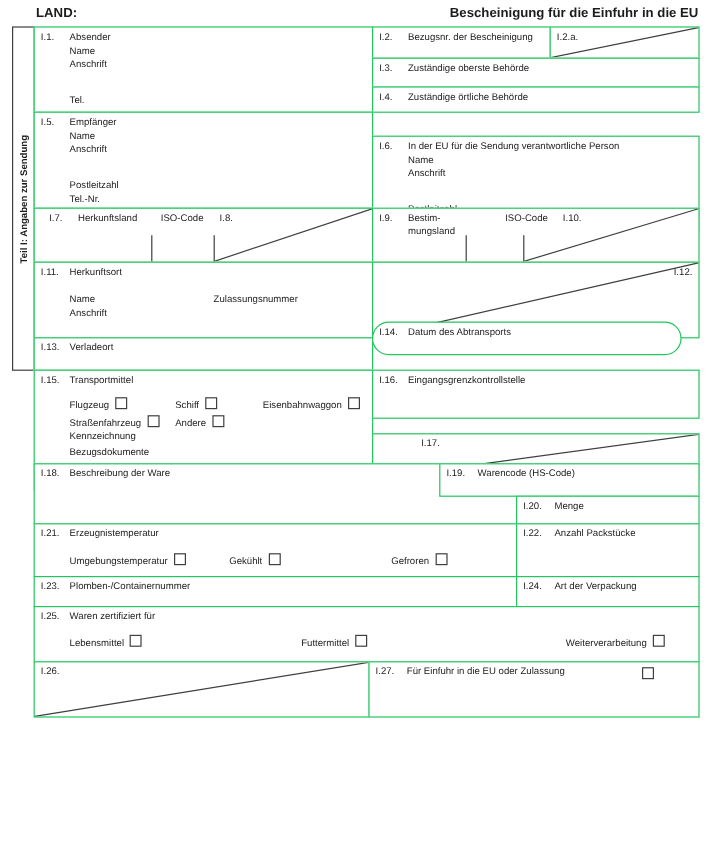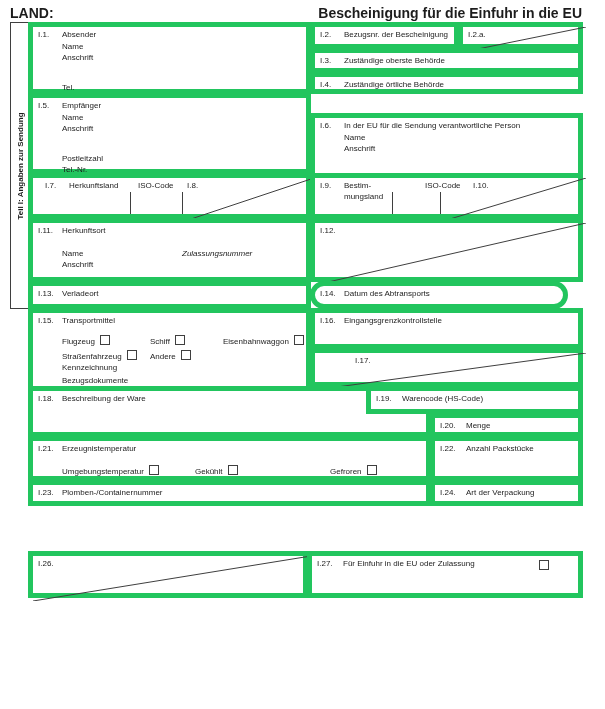--- a/index.html
+++ b/index.html
@@ -1,20 +1,20 @@
 <!DOCTYPE html>
 <html><head>
 <meta charset="utf-8">
 <style>
   html,body{margin:0;padding:0;background:#ffffff;}
   body{width:605px;height:709px;font-family:"Liberation Sans",sans-serif;
        font-size:8px;color:#1c1c1c;-webkit-font-smoothing:antialiased;}
   .page{position:relative;width:605px;height:709px;background:#fff;overflow:hidden;}
-  .hdr{position:absolute;font-weight:bold;font-size:14px;white-space:nowrap;}
-  .box{position:absolute;border:5px solid #22c55e;box-sizing:border-box;
+  .hdr{position:absolute;font-weight:bold;font-size:11px;white-space:nowrap;margin-left:20px;}
+  .box{position:absolute;border:1px solid #22c55e;box-sizing:border-box;
        padding:3px 5px;background:#fff;line-height:1.35;}
   .num{display:inline-block;width:24px;vertical-align:top;}
   .t2{display:inline-block;vertical-align:top;}
   .lbl{position:absolute;white-space:nowrap;}
   .cb{display:inline-block;width:8px;height:8px;border:1px solid #3f3f3f;
       background:#fff;vertical-align:-1px;margin-left:5px;}
   .tick{position:absolute;bottom:0;width:1px;height:22px;background:#3f3f3f;}
   .diag{position:absolute;}
   .diag svg{display:block;width:100%;height:100%;}
   .sidebar{position:absolute;border:1px solid #3f3f3f;box-sizing:border-box;background:#fff;}
@@ -100,57 +100,57 @@
     <div class="diag" style="left:125px;top:0;width:146px;height:44px;">
       <svg viewBox="0 0 100 100" preserveAspectRatio="none">
           <line x1="0" y1="100" x2="100" y2="0" stroke="#3f3f3f" stroke-width="1" vector-effect="non-scaling-stroke"></line>
         </svg>
     </div>
   </div>
 
   <div class="box" style="left:28px;top:218px;width:283px;height:64px;">
     <span class="num">I.11.</span><span>Herkunftsort</span>
     <span class="lbl" style="left:29px;top:26px;">Name</span>
-    <span class="lbl" style="left:149px;top:26px;font-style:italic;">Zulassungsnummer</span>
+    <span class="lbl" style="left:149px;top:26px;">Zulassungsnummer</span>
     <span class="lbl" style="left:29px;top:37px;">Anschrift</span>
   </div>
 
-  <div class="box" style="left:310px;top:218px;width:273px;height:64px;">
+  <div class="box" style="left:310px;top:218px;width:273px;height:64px;text-align:right;">
     <span>I.12.</span>
     <div class="diag" style="left:0;top:0;width:271px;height:62px;">
       <svg viewBox="0 0 100 100" preserveAspectRatio="none">
           <line x1="0" y1="100" x2="100" y2="0" stroke="#3f3f3f" stroke-width="1" vector-effect="non-scaling-stroke"></line>
         </svg>
     </div>
   </div>
 
   <div class="box" style="left:28px;top:281px;width:283px;height:28px;">
     <span class="num">I.13.</span><span>Verladeort</span>
   </div>
 
-  <div class="box" style="left:310px;top:281px;width:258px;height:28px;border-radius:14px;">
+  <div class="box" style="left:310px;top:268px;width:258px;height:28px;border-radius:14px;">
     <span class="num">I.14.</span><span>Datum des Abtransports</span>
   </div>
 
   <div class="box" style="left:28px;top:308px;width:283px;height:101px;">
     <span class="num">I.15.</span><span>Transportmittel</span>
     <span class="lbl" style="left:29px;top:22px;"><span>Flugzeug</span><span class="cb"></span></span>
     <span class="lbl" style="left:117px;top:22px;"><span>Schiff</span><span class="cb"></span></span>
     <span class="lbl" style="left:190px;top:22px;"><span>Eisenbahnwaggon</span><span class="cb"></span></span>
     <span class="lbl" style="left:29px;top:37px;"><span>Straßenfahrzeug</span><span class="cb"></span></span>
     <span class="lbl" style="left:117px;top:37px;"><span>Andere</span><span class="cb"></span></span>
     <span class="lbl" style="left:29px;top:50px;">Kennzeichnung</span>
     <span class="lbl" style="left:29px;top:63px;">Bezugsdokumente</span>
   </div>
 
   <div class="box" style="left:310px;top:308px;width:273px;height:41px;">
     <span class="num">I.16.</span><span>Eingangsgrenzkontrollstelle</span>
   </div>
 
-  <div class="box" style="left:310px;top:348px;width:273px;height:39px;padding-left:40px;">
+  <div class="box" style="left:310px;top:361px;width:273px;height:39px;padding-left:40px;">
     <span>I.17.</span>
     <div class="diag" style="left:0;top:0;width:271px;height:37px;">
       <svg viewBox="0 0 100 100" preserveAspectRatio="none">
           <line x1="0" y1="100" x2="100" y2="0" stroke="#3f3f3f" stroke-width="1" vector-effect="non-scaling-stroke"></line>
         </svg>
     </div>
   </div>
 
   <div class="box" style="left:28px;top:386px;width:403px;height:51px;">
     <span class="num">I.18.</span><span>Beschreibung der Ware</span>
@@ -176,20 +176,26 @@
   </div>
 
   <div class="box" style="left:28px;top:480px;width:403px;height:26px;">
     <span class="num">I.23.</span><span>Plomben-/Containernummer</span>
   </div>
 
   <div class="box" style="left:430px;top:480px;width:153px;height:26px;">
     <span class="num" style="width:26px;">I.24.</span><span>Art der Verpackung</span>
   </div>
 
+  <div class="box" style="left:28px;top:505px;width:555px;height:47px;">
+    <span class="num">I.25.</span><span>Waren zertifiziert für</span>
+    <span class="lbl" style="left:29px;top:23px;"><span>Lebensmittel</span><span class="cb"></span></span>
+    <span class="lbl" style="left:222px;top:23px;"><span>Futtermittel</span><span class="cb"></span></span>
+    <span class="lbl" style="right:28px;top:23px;"><span>Weiterverarbeitung</span><span class="cb"></span></span>
+  </div>
 
   <div class="box" style="left:28px;top:551px;width:280px;height:47px;">
     <span>I.26.</span>
     <div class="diag" style="left:0;top:0;width:278px;height:45px;">
       <svg viewBox="0 0 100 100" preserveAspectRatio="none">
           <line x1="0" y1="100" x2="100" y2="0" stroke="#3f3f3f" stroke-width="1" vector-effect="non-scaling-stroke"></line>
         </svg>
     </div>
   </div>
 

